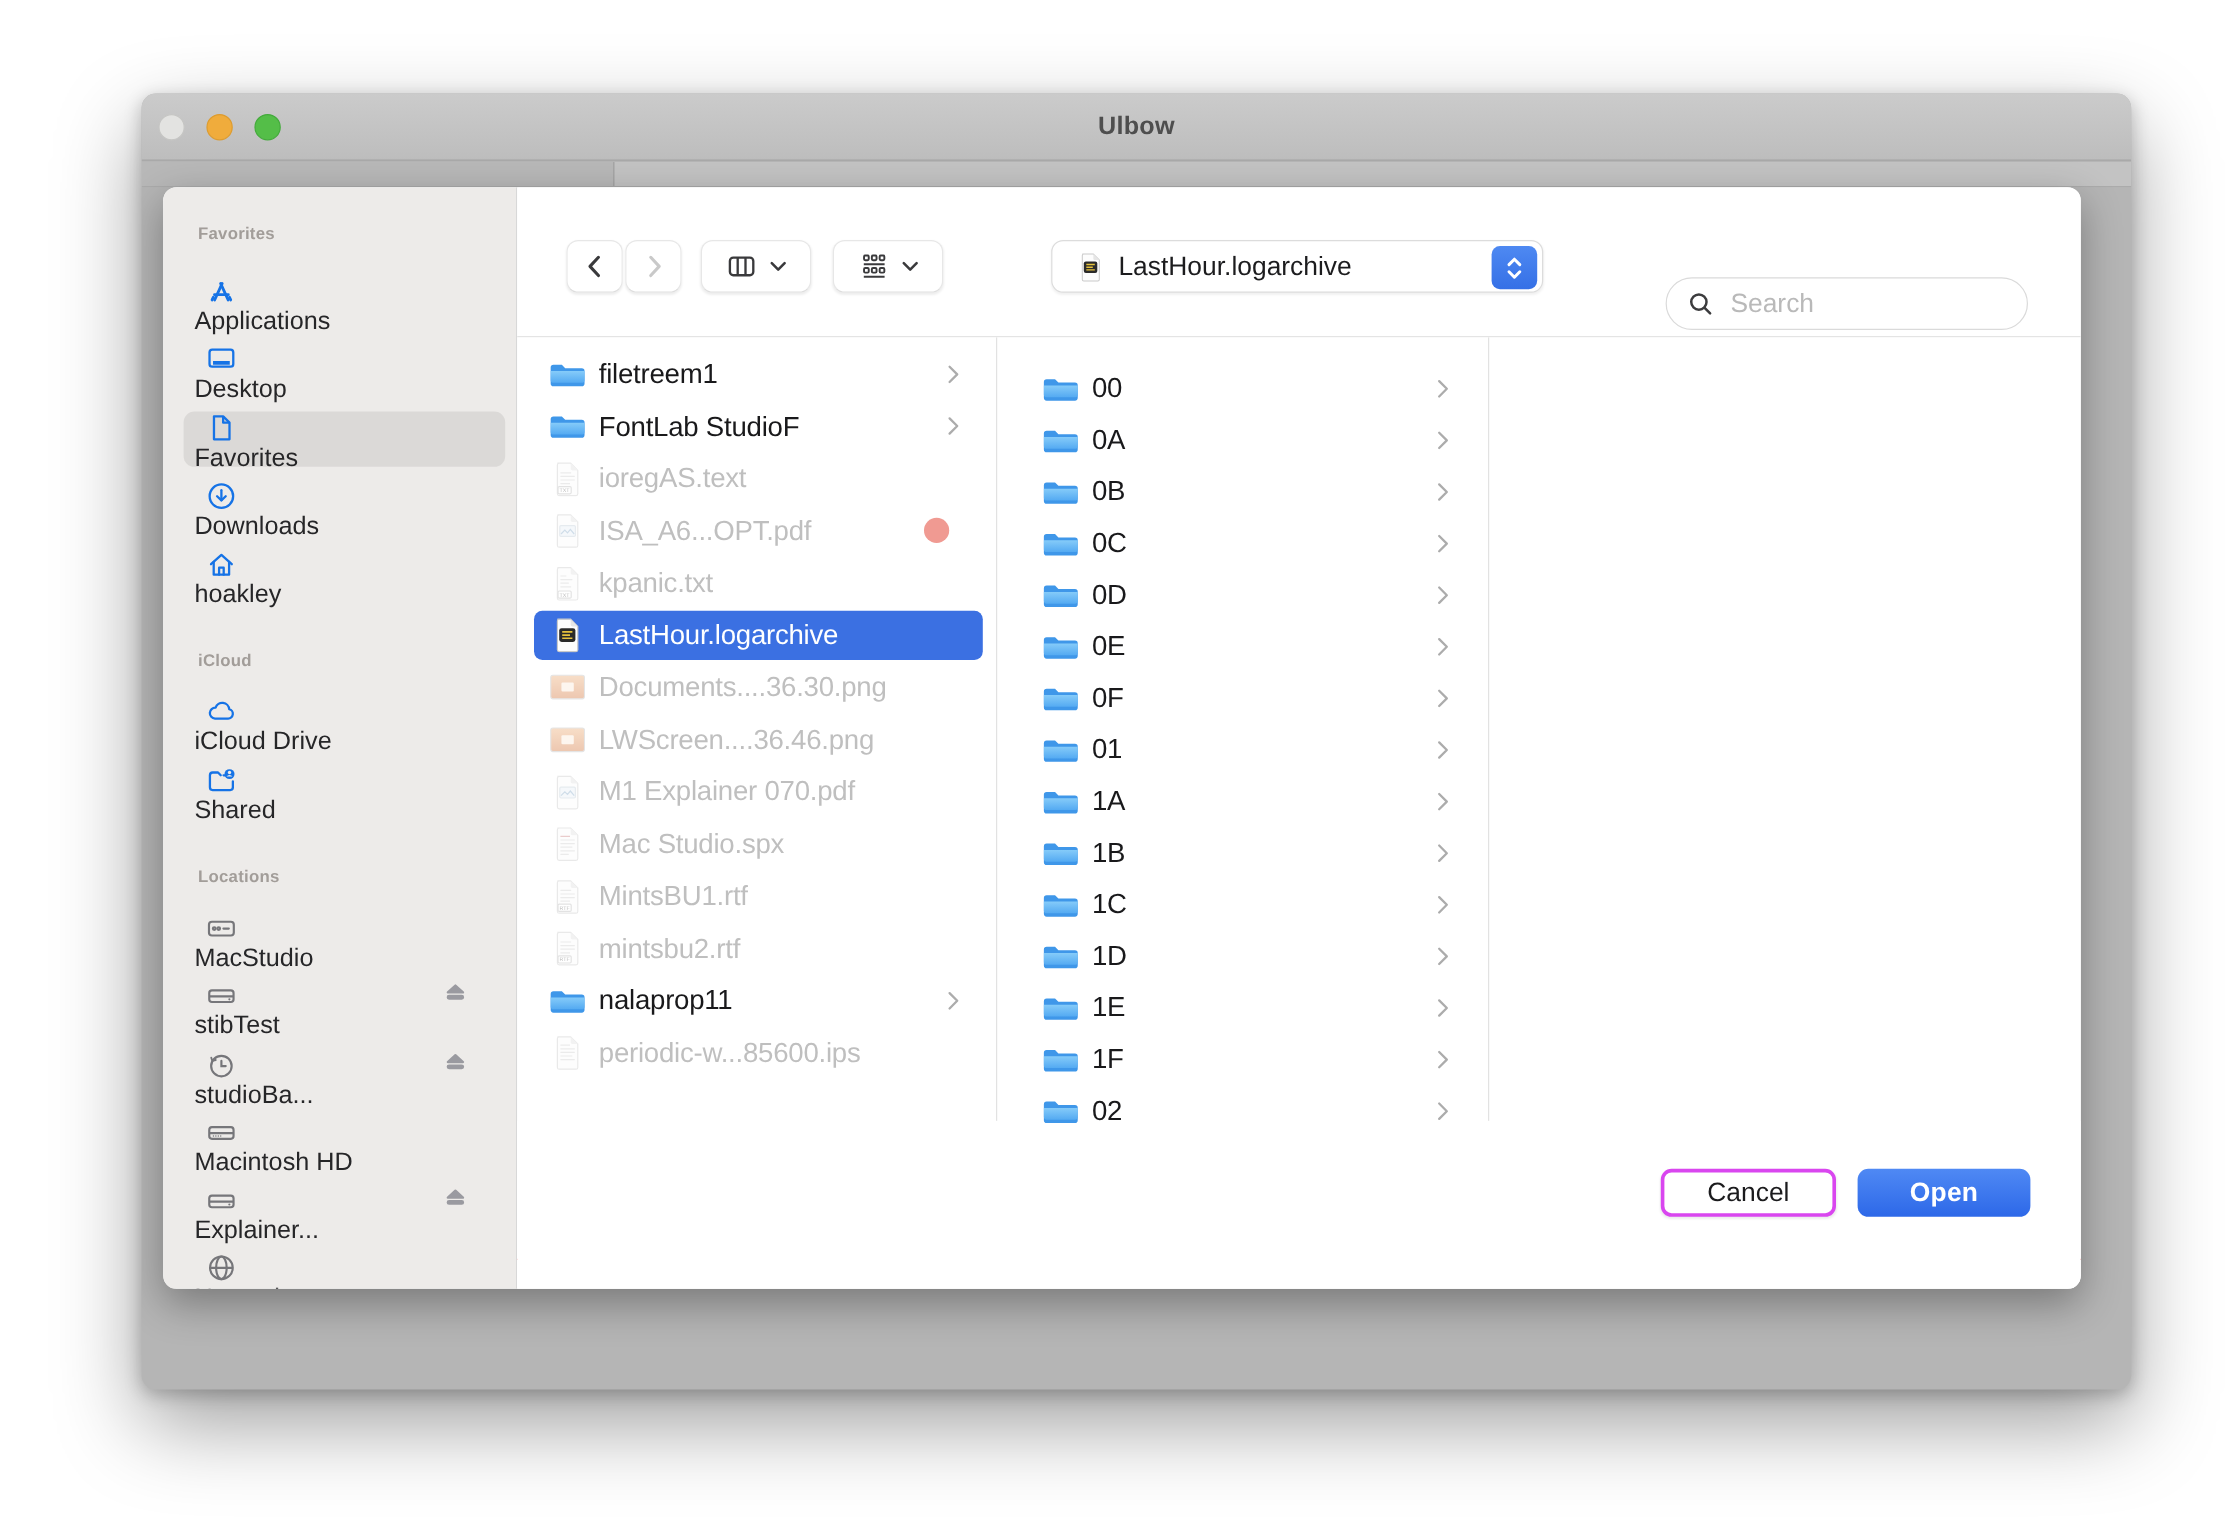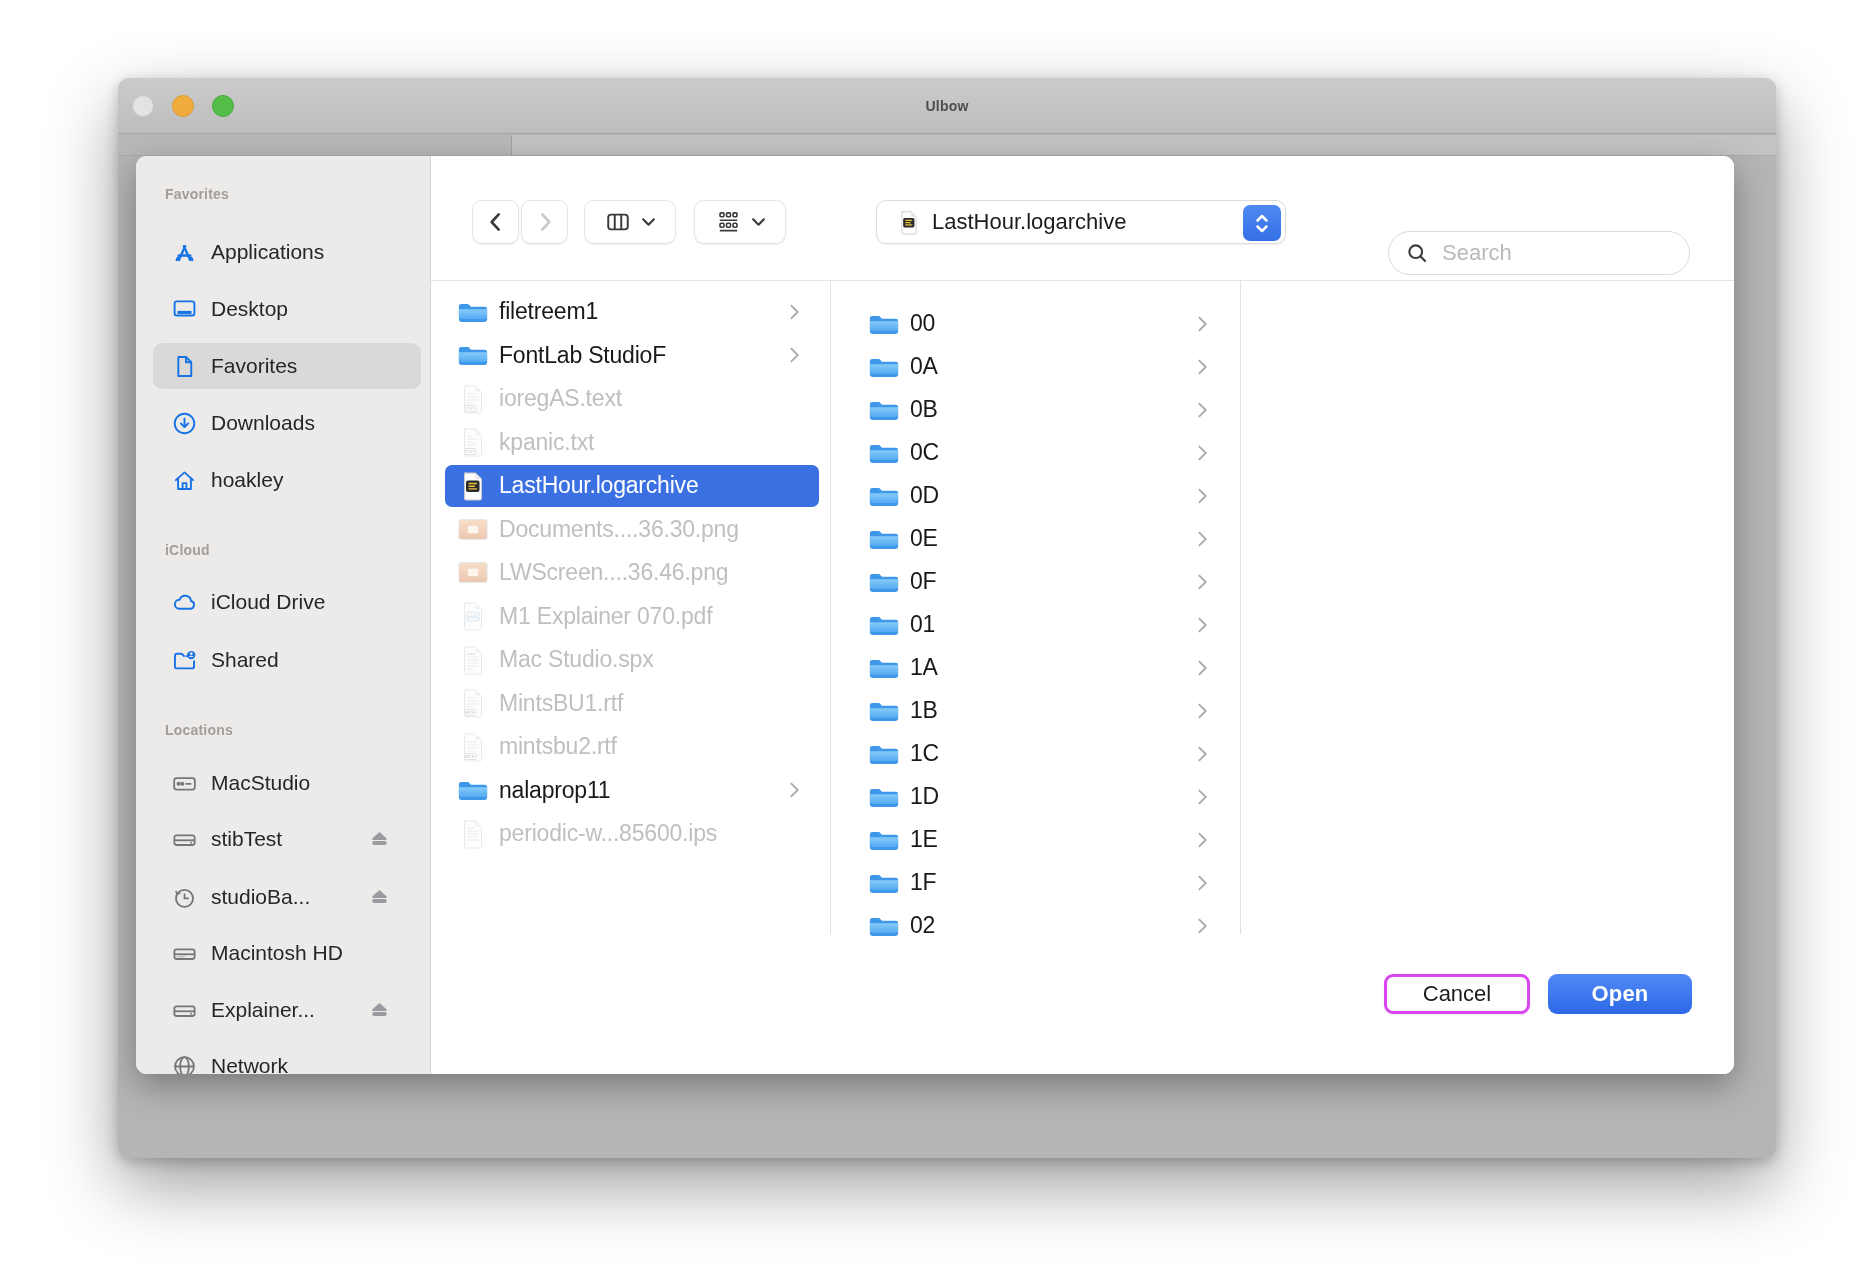--- a/index.html
+++ b/index.html
@@ -6,36 +6,36 @@
     font-family:"Liberation Sans","DejaVu Sans",sans-serif;-webkit-font-smoothing:antialiased;}
   *{box-sizing:border-box;}
   svg{display:block;}
 
   
   .window{position:absolute;left:118px;top:78px;width:1658px;height:1080px;border-radius:12px;
     background:#b5b5b5;box-shadow:0 28px 70px rgba(0,0,0,.38),0 4px 14px rgba(0,0,0,.22);overflow:hidden;}
   .titlebar{position:absolute;left:0;top:0;right:0;height:56px;
     background:linear-gradient(#cbcbcb,#bdbdbd);border-bottom:1px solid #a6a6a6;}
   .title{position:absolute;left:0;right:0;top:0;height:68px;line-height:56px;text-align:center;
-    font-size:14px;font-weight:bold;color:#4e4e4e;letter-spacing:.2px;}
+    font-size:21px;font-weight:bold;color:#4e4e4e;letter-spacing:.2px;}
   .tl{position:absolute;top:17px;width:22px;height:22px;border-radius:50%;}
   .tl.close{left:14px;background:#e3e3e1;border:1px solid #c6c6c4;}
   .tl.min{left:54px;background:#f0ac3c;border:1px solid #dé;border:1px solid #dd9c30;}
   .tl.zoom{left:94px;background:#54be48;border:1px solid #44ab3c;}
   .strip{position:absolute;left:0;top:57px;right:0;height:21px;background:#c3c3c3;border-bottom:1px solid #ababab;}
   .strip .seg{position:absolute;left:0;top:0;bottom:0;width:394px;background:#b8b8b8;border-right:1px solid #a2a2a2;}
 
   
   .sheet{position:absolute;left:18px;top:78px;width:1598px;height:918px;background:#ffffff;border-radius:11px;
     box-shadow:0 12px 34px rgba(0,0,0,.33);overflow:hidden;}
 
   
   .sidebar{position:absolute;left:0;top:0;bottom:0;width:295px;background:#edebe9;border-right:1px solid #d8d8d8;}
   .sb-h{position:absolute;left:29px;height:28px;font-size:14px;font-weight:bold;color:#a29d99;letter-spacing:.2px;}
-  .sb-row{position:absolute;left:17px;right:9px;height:46px;border-radius:9px;display:flex;align-items:center;}
+  .sb-row{position:absolute;left:17px;right:9px;height:46px;border-radius:9px;display:flex;align-items:flex-start;flex-direction:column;}
   .sb-row.sel{background:#dbd9d7;}
   .sb-ic{width:36px;margin-left:13px;display:flex;justify-content:center;flex:none;}
   .sb-ic.blue{color:#1673e6;}
   .sb-ic.gray{color:#76767a;}
   .sb-lb{margin-left:9px;font-size:21px;color:#262628;white-space:nowrap;}
   .sico{width:27px;height:27px;}
   .eject{position:absolute;right:30px;width:23px;height:23px;}
 
   
   .main{position:absolute;left:295px;top:0;right:0;bottom:0;background:#ffffff;}
@@ -388,20 +388,32 @@
                   <g stroke="#dcdcdc">
                     <path d="M6 10 h9 M6 13 h12 M6 16 h12 M6 19 h8"></path>
                   </g>
                   <rect x="4" y="21.5" width="11" height="6" rx="1" fill="#ffffff" stroke="#cccccc"></rect>
                   <text x="9.5" y="26.2" font-size="4.4" text-anchor="middle" fill="#8a8a8a">TXT</text>
                 </svg>
               </span>
             <span class="flabel">ioregAS.text</span>
           </div>
 
+          <div class="row dis">
+            <span class="fic">
+                <svg class="fico" viewBox="0 0 24 30">
+                  <path d="M3.5 2 h11 l6 6 v19.5 a1.5 1.5 0 0 1 -1.5 1.5 h-14 a1.5 1.5 0 0 1 -1.5 -1.5 v-24 a1.5 1.5 0 0 1 1.5 -1.5 z" fill="#fdfdfd" stroke="#d8d8d8"></path>
+                  <path d="M14.5 2 l6 6 h-4.5 a1.5 1.5 0 0 1 -1.5 -1.5 z" fill="#e9e9e9"></path>
+                  <rect x="5.5" y="11" width="13" height="9" rx="1" fill="#eef3f8" stroke="#d2dbe3"></rect>
+                  <path d="M6.5 18 l3.2-3.2 2.2 2.2 2.4-2.8 3.2 3.8" stroke="#a9c2d8" fill="none"></path>
+                </svg>
+              </span>
+            <span class="flabel">ISA_A6...OPT.pdf</span>
+            <span class="reddot"></span>
+          </div>
 
           <div class="row dis">
             <span class="fic">
                 <svg class="fico" viewBox="0 0 24 30">
                   <path d="M3.5 2 h11 l6 6 v19.5 a1.5 1.5 0 0 1 -1.5 1.5 h-14 a1.5 1.5 0 0 1 -1.5 -1.5 v-24 a1.5 1.5 0 0 1 1.5 -1.5 z" fill="#fdfdfd" stroke="#d8d8d8"></path>
                   <path d="M14.5 2 l6 6 h-4.5 a1.5 1.5 0 0 1 -1.5 -1.5 z" fill="#e9e9e9"></path>
                   <g stroke="#dcdcdc">
                     <path d="M6 9 h5 M6 12 h10 M6 15 h7 M6 18 h9"></path>
                   </g>
                   <rect x="4" y="21.5" width="11" height="6" rx="1" fill="#ffffff" stroke="#cccccc"></rect>

